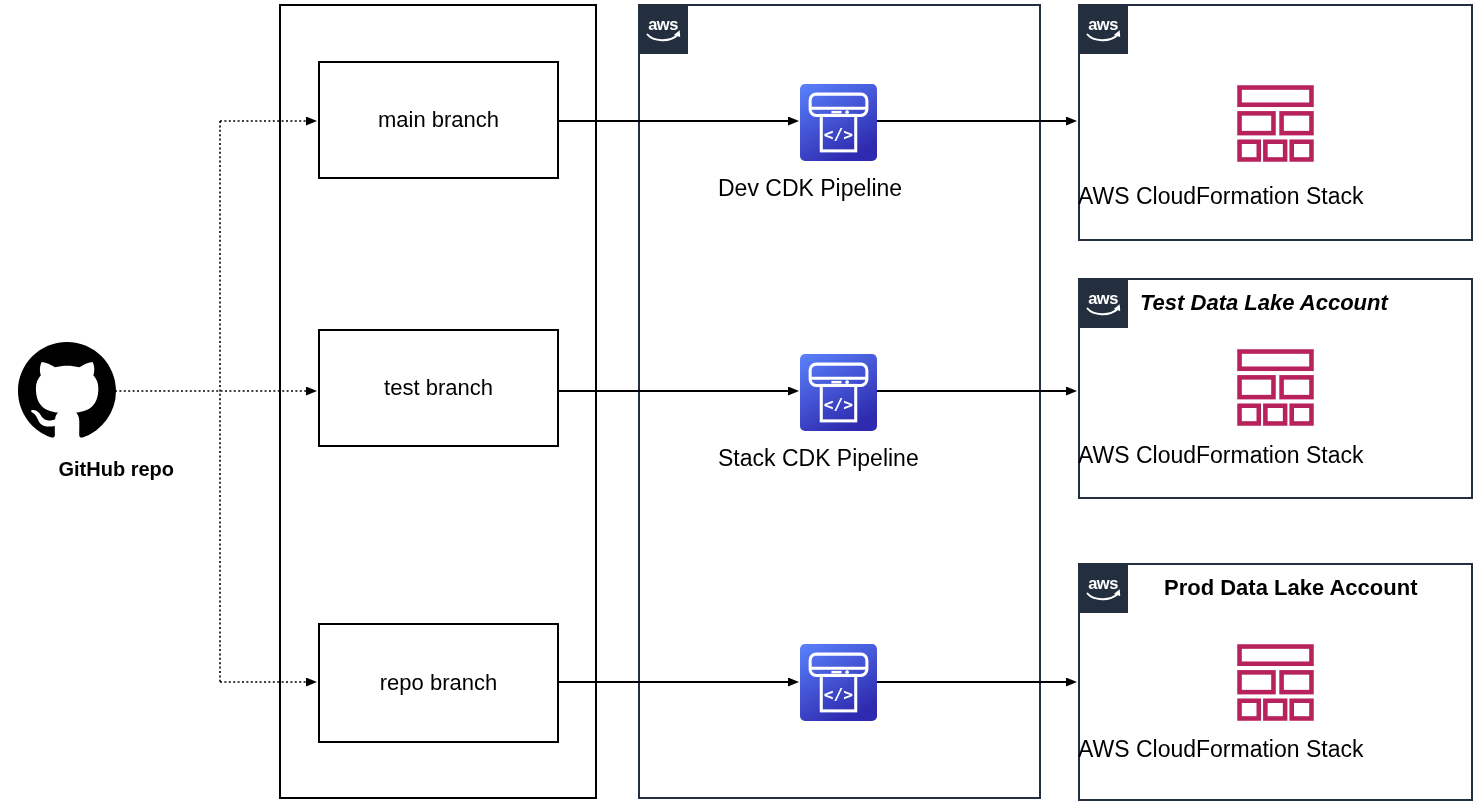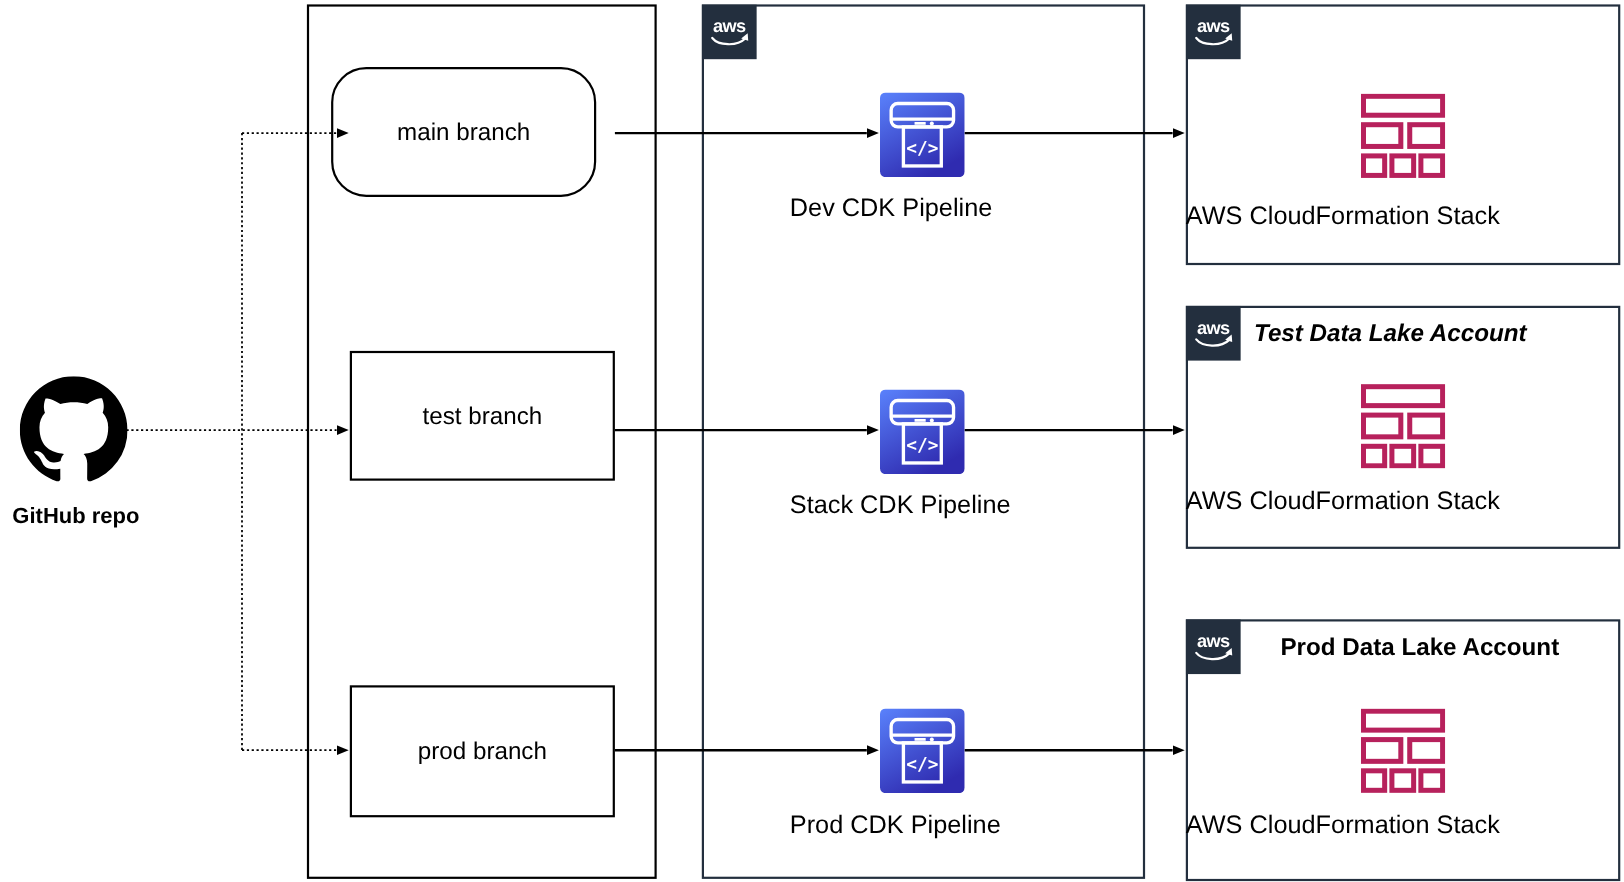--- a/index.html
+++ b/index.html
@@ -4,45 +4,45 @@
 <style>
   html,body{margin:0;padding:0;background:#fff;}
   body{font-family:"Liberation Sans",sans-serif;color:#000;}
   .canvas{position:relative;width:1476px;height:802px;background:#fff;overflow:hidden;}
   .box{position:absolute;background:#fff;box-sizing:border-box;}
   .black-border{border:2px solid #000;}
   .navy-border{border:2px solid #232F3E;}
   .branch-box{display:flex;align-items:center;justify-content:center;font-size:22px;}
   .acct-title{position:absolute;font-size:22px;font-weight:bold;white-space:nowrap;line-height:26px;}
   .caption{position:absolute;font-size:23px;text-align:left;white-space:nowrap;line-height:24px;}
-  .github-label{position:absolute;font-size:20px;font-weight:bold;text-align:center;line-height:24px;}
+  .github-label{position:absolute;font-size:20px;font-weight:bold;text-align:right;line-height:24px;padding-left:36px;}
   .logo{position:absolute;width:50px;height:50px;}
   .svg-icon{position:absolute;}
   .connectors{position:absolute;left:0;top:0;pointer-events:none;}
 </style>
 </head>
 <body>
 
 <div class="canvas">
 
   <svg class="svg-icon" style="left:18px;top:342px;" width="98" height="98" viewBox="0 0 16 16">
     <path fill="#000" fill-rule="evenodd" d="M8 0C3.58 0 0 3.58 0 8c0 3.54 2.29 6.53 5.47 7.59.4.07.55-.17.55-.38 0-.19-.01-.82-.01-1.49-2.01.37-2.53-.49-2.69-.94-.09-.23-.48-.94-.82-1.13-.28-.15-.68-.52-.01-.53.63-.01 1.08.58 1.23.82.72 1.21 1.87.87 2.33.66.07-.52.28-.87.51-1.07-1.78-.2-3.64-.89-3.64-3.95 0-.87.31-1.59.82-2.15-.08-.2-.36-1.02.08-2.12 0 0 .67-.21 2.2.82.64-.18 1.32-.27 2-.27.68 0 1.36.09 2 .27 1.53-1.04 2.2-.82 2.2-.82.44 1.1.16 1.92.08 2.12.51.56.82 1.27.82 2.15 0 3.07-1.87 3.75-3.65 3.95.29.25.54.73.54 1.48 0 1.07-.01 1.93-.01 2.2 0 .21.15.46.55.38A8.013 8.013 0 0 0 16 8c0-4.42-3.58-8-8-8z"></path>
   </svg>
   <div class="github-label" style="left:0px;top:457px;width:138px;">GitHub repo</div>
 
   <div class="box black-border" style="left:279px;top:4px;width:318px;height:795px;"></div>
 
-  <div class="box black-border branch-box" style="left:301px;top:61px;width:241px;height:118px;border-radius:32px;">
+  <div class="box black-border branch-box" style="left:318px;top:61px;width:241px;height:118px;">
     <span>main branch</span>
   </div>
-  <div class="box black-border branch-box" style="left:318px;top:319px;width:241px;height:118px;">
+  <div class="box black-border branch-box" style="left:318px;top:329px;width:241px;height:118px;">
     <span>test branch</span>
   </div>
   <div class="box black-border branch-box" style="left:318px;top:623px;width:241px;height:120px;">
-    <span>prod branch</span>
+    <span>repo branch</span>
   </div>
 
   <div class="box navy-border" style="left:638px;top:4px;width:403px;height:795px;"></div>
   <svg class="logo" style="left:638px;top:4px;" viewBox="0 0 50 50">
     <rect width="50" height="50" fill="#232F3E"></rect>
     <text x="25" y="25.5" text-anchor="middle" fill="#fff" font-size="16.5" font-weight="bold" letter-spacing="-0.5">aws</text>
     <path d="M9.5 30.5 C15 37.5 32 38.5 39.5 31" stroke="#fff" stroke-width="2" fill="none" stroke-linecap="round"></path>
     <path d="M41.7 26.2 L42.2 33.0 L35.8 30.9 Z" fill="#fff"></path>
   </svg>
 
@@ -76,21 +76,20 @@
 
   <svg class="svg-icon" style="left:800px;top:644px;" width="77" height="77" viewBox="0 0 76 76">
     <rect width="76" height="76" rx="5" fill="url(#cdkg)"></rect>
     <rect x="10" y="10" width="56" height="21" rx="6" fill="none" stroke="#fff" stroke-width="3"></rect>
     <path d="M10 24 H66" stroke="#fff" stroke-width="3"></path>
     <path d="M31 27.8 H41" stroke="#fff" stroke-width="2.5"></path>
     <circle cx="46.5" cy="27.8" r="1.8" fill="#fff"></circle>
     <rect x="21" y="31" width="34" height="35" fill="none" stroke="#fff" stroke-width="3"></rect>
     <text x="38" y="55" text-anchor="middle" fill="#fff" font-size="16" font-weight="bold" font-family="DejaVu Sans Mono, monospace">&lt;/&gt;</text>
   </svg>
-  <div class="caption" style="left:718px;top:737px;width:240px;">Prod CDK Pipeline</div>
 
   <div class="box navy-border" style="left:1078px;top:4px;width:395px;height:237px;"></div>
   <svg class="logo" style="left:1078px;top:4px;" viewBox="0 0 50 50">
     <rect width="50" height="50" fill="#232F3E"></rect>
     <text x="25" y="25.5" text-anchor="middle" fill="#fff" font-size="16.5" font-weight="bold" letter-spacing="-0.5">aws</text>
     <path d="M9.5 30.5 C15 37.5 32 38.5 39.5 31" stroke="#fff" stroke-width="2" fill="none" stroke-linecap="round"></path>
     <path d="M41.7 26.2 L42.2 33.0 L35.8 30.9 Z" fill="#fff"></path>
   </svg>
   <svg class="svg-icon" style="left:1237px;top:85px;" width="77" height="77" viewBox="0 0 76 76">
     <g fill="none" stroke="#B7215C" stroke-width="4.5">

